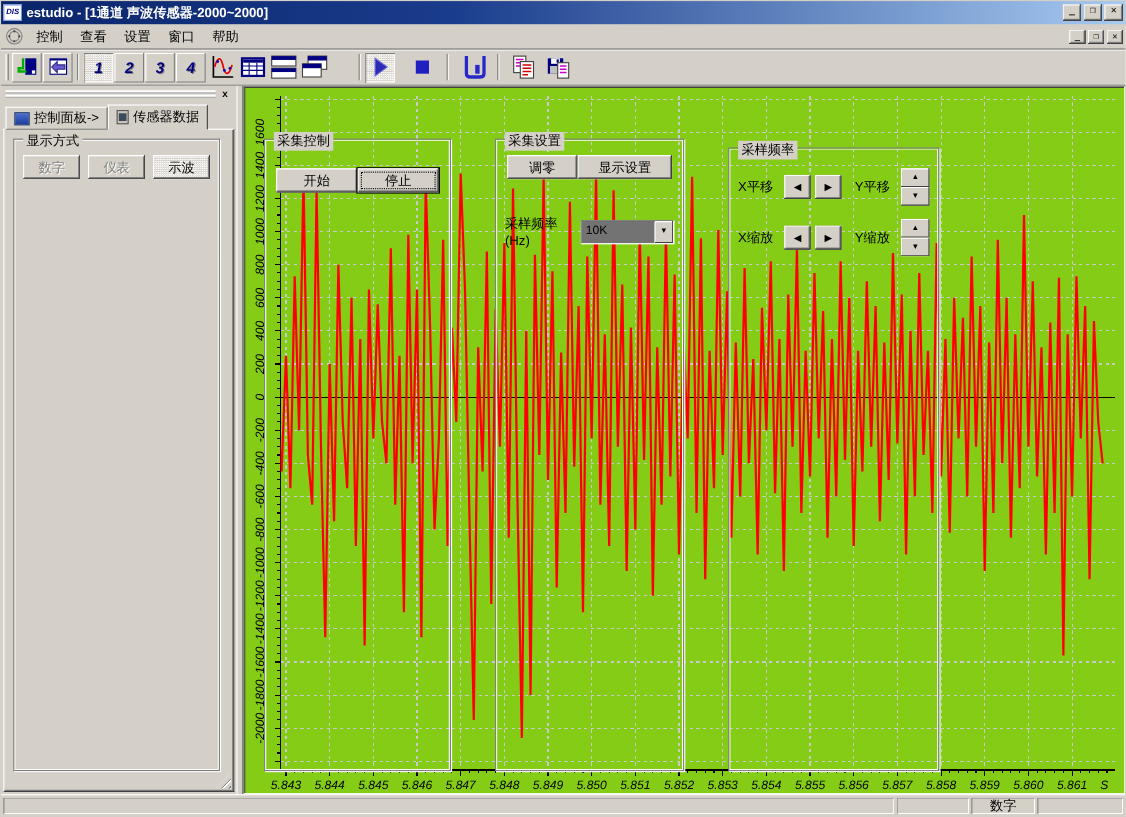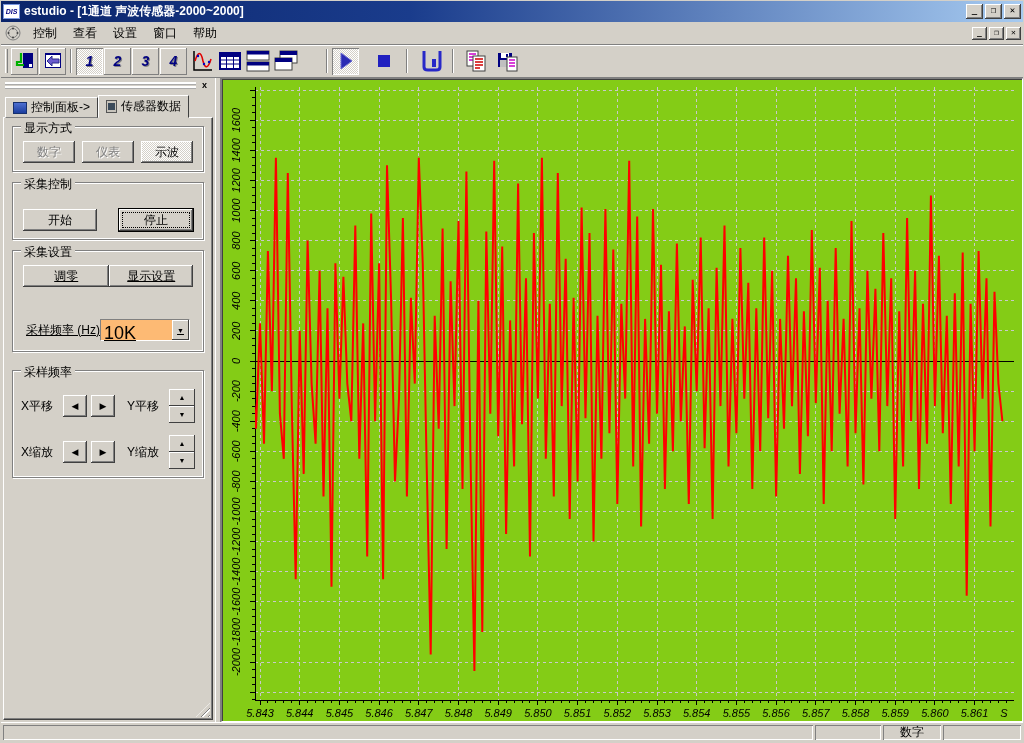--- a/index.html
+++ b/index.html
@@ -38,30 +38,30 @@
   .dock { width:214px; flex:0 0 auto; display:flex; flex-direction:column; padding:1px 2px 2px 2px; }
   .dock-header { height:13px; display:flex; align-items:center; gap:2px; padding:1px 2px; }
   .dock-ridges { flex:1; height:7px; border-top:3px ridge #fff; border-bottom:3px ridge #fff; }
   .dock-close { width:13px; height:13px; font-size:9px; font-weight:bold; line-height:12px; text-align:center; color:#000; }
   .tabs { display:flex; align-items:flex-end; height:26px; padding-left:2px; position:relative; z-index:2; }
   .tab { display:flex; align-items:center; gap:4px; padding:3px 7px; background:#d4d0c8; border:1px solid; border-color:#fff #404040 #d4d0c8 #fff; height:23px; }
   .tab.inactive { height:21px; border-color:#fff #404040 #808080 #fff; }
   .tab-icon1 { width:14px; height:12px; background:linear-gradient(180deg,#4d6fd1,#1b3d9e); border:1px solid #16306e; }
   .tab-icon2 { width:11px; height:13px; background:#c8c4bc; border:1px solid #555; display:flex; align-items:center; justify-content:center; }
   .tab-icon2 i { display:block; width:7px; height:7px; background:#3a4a5a; }
-  .dock-body { flex:1; border:1px solid; border-color:#fff #404040 #404040 #fff; box-shadow:inset -1px -1px 0 #808080; margin-top:-1px; padding:8px 8px; display:flex; flex-direction:column; position:relative; }
+  .dock-body { flex:1; border:1px solid; border-color:#fff #404040 #404040 #fff; box-shadow:inset -1px -1px 0 #808080; margin-top:-1px; padding:8px 8px; display:flex; flex-direction:row; position:relative;gap:40px; }
   .groupbox { border:1px solid #808080; box-shadow:inset -1px -1px 0 #fff, inset 1px 1px 0 #fff, 1px 1px 0 #fff; position:relative; padding:14px 8px 8px 8px; margin-bottom:10px; }
   .groupbox .gb-title { position:absolute; top:-7px; left:8px; background:#d4d0c8; padding:0 3px; font-size:12px; }
   .btn { background:#d4d0c8; box-shadow:inset -1px -1px 0 #404040, inset 1px 1px 0 #fff, inset -2px -2px 0 #808080; height:22px; display:inline-flex; align-items:center; justify-content:center; font-size:12px; color:#000; }
   .btn.disabled { color:#808080; text-shadow:1px 1px 0 #fff; }
   .btn.checked { background-image:conic-gradient(#fff 25%, #d4d0c8 0 50%, #fff 0 75%, #d4d0c8 0); background-size:2px 2px; }
   .btn.focused { outline:1px dotted #000; outline-offset:-4px; box-shadow:0 0 0 1px #000, inset -1px -1px 0 #404040, inset 1px 1px 0 #fff, inset -2px -2px 0 #808080; }
   .row { display:flex; align-items:center; }
   .combo { display:flex; width:90px; height:22px; border:1px solid; border-color:#808080 #fff #fff #808080; box-shadow:inset 1px 1px 0 #404040; background:#fff; }
-  .combo-text { flex:1; padding:3px 3px; font-size:18px; background:#fdba74; }
+  .combo-text { flex:1; padding:3px 3px; font-size:11px; background:#737373; }
   .combo-btn { width:17px; background:#d4d0c8; box-shadow:inset -1px -1px 0 #404040, inset 1px 1px 0 #fff; display:flex; align-items:center; justify-content:center; font-size:7px; }
   .arrow-btn { width:24px; height:22px; margin-right:4px; background:#d4d0c8; box-shadow:inset -1px -1px 0 #404040, inset 1px 1px 0 #fff, inset -2px -2px 0 #808080; display:inline-flex; align-items:center; justify-content:center; font-size:9px; }
   .spinner { display:inline-flex; flex-direction:column; width:26px; height:34px; }
   .spin-btn { flex:1; background:#d4d0c8; box-shadow:inset -1px -1px 0 #404040, inset 1px 1px 0 #fff; display:flex; align-items:center; justify-content:center; font-size:7px; }
   .resize-grip { position:absolute; right:2px; bottom:2px; width:14px; height:14px; background:repeating-linear-gradient(135deg, transparent 0 3px, #808080 3px 4px, #fff 4px 5px); clip-path:polygon(100% 0, 100% 100%, 0 100%); }
 
   
   .splitter { width:6px; flex:0 0 auto; background:#d4d0c8; border-left:1px solid #fff; border-right:1px solid #808080; }
 
   
@@ -240,24 +240,24 @@
         </div>
 
         <div class="groupbox">
           <div class="gb-title">采集控制</div>
           <div class="row" style="justify-content:space-between; padding:0 2px;margin-top:12px;">
             <div class="btn" style="width:74px;">开始</div>
             <div class="btn focused" style="width:74px;">停止</div>
           </div>
         </div>
 
-        <div class="groupbox" style="padding-bottom:10px;text-decoration:underline;">
+        <div class="groupbox" style="padding-bottom:10px;">
           <div class="gb-title">采集设置</div>
           <div class="row" style="justify-content:space-between; padding:0 2px;">
-            <div class="btn" style="width:89px;">调零</div>
+            <div class="btn" style="width:64px;">调零</div>
             <div class="btn" style="width:86px;text-align:right;">显示设置</div>
           </div>
           <div class="row" style="margin-top:32px; justify-content:center;">
             <span>采样频率 (Hz)</span>
             <div class="combo">
               <span class="combo-text">10K</span>
               <span class="combo-btn">▼</span>
             </div>
           </div>
         </div>

